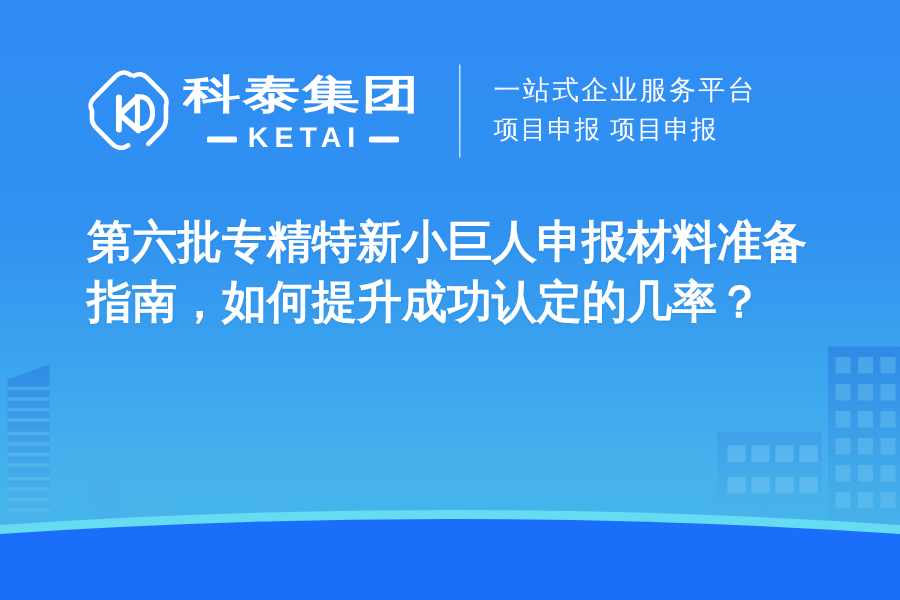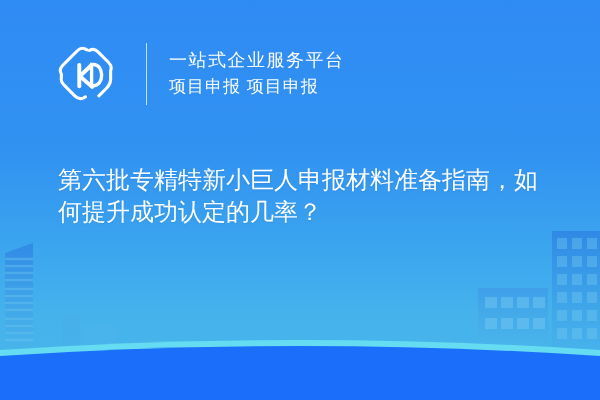--- a/index.html
+++ b/index.html
@@ -107,25 +107,25 @@
     line-height: 1.3;
     letter-spacing: 1px;
     margin-top: 5px;
     white-space: nowrap;
   }
 
   
   .title {
     position: absolute;
     left: 58px;
-    top: 164px;
+    top: 142px;
     width: 500px;
     color: #ffffff;
-    font-size: 24px;
-    font-weight: normal;
+    font-size: 30px;
+    font-weight: bold;
     line-height: 1.33;
     letter-spacing: 0px;
     text-shadow: 0 1px 2px rgba(0,60,140,0.10);
   }
 </style>
 </head>
 <body>
 
 <div id="banner">
 
@@ -228,20 +228,30 @@
       <path d="M52,7 L50,6 C45,3 39,4 35,8 L8,35 C4,39 3,45 6,50 L6,52" fill="none" stroke="#ffffff" stroke-width="5.5" stroke-linecap="round"></path>
       <path d="M6,52 L6,56 C5,61 7,66 11,70 L30,89 C34,93 40,95 45,93 L49,91" fill="none" stroke="#ffffff" stroke-width="5.5" stroke-linecap="round"></path>
       <path d="M56,8 C61,5 67,6 71,10 L90,29 C94,33 96,39 94,44 L94,60 C94,66 91,71 87,75 L73,89" fill="none" stroke="#ffffff" stroke-width="5.5" stroke-linecap="round"></path>
 
       <path d="M38,34 L38,72" fill="none" stroke="#ffffff" stroke-width="7" stroke-linecap="round"></path>
       <path d="M60,34 L39,54 L61,73" fill="none" stroke="#ffffff" stroke-width="7" stroke-linecap="round" stroke-linejoin="round"></path>
 
       <path d="M60,33 L63,33 C72,33 78,41 78,52 C78,63 72,71 63,71 L60,71 Z" fill="none" stroke="#ffffff" stroke-width="6"></path>
     </svg>
 
+    <div class="logo-words">
+      <svg class="logo-cn" viewBox="0 0 320 64" aria-hidden="true">
+        <text x="0" y="50" font-family="'DejaVu Sans','Liberation Sans',sans-serif" font-size="54" font-weight="bold" fill="#ffffff" letter-spacing="2" textLength="318" lengthAdjust="spacingAndGlyphs">科泰集团</text>
+      </svg>
+      <div class="logo-en-row">
+        <span class="logo-dash"></span>
+        <span class="logo-en">KETAI</span>
+        <span class="logo-dash"></span>
+      </div>
+    </div>
 
     <div class="divider"></div>
 
     <div class="tagline">
       <div class="tagline-main">一站式企业服务平台</div>
       <div class="tagline-sub">项目申报 项目申报</div>
     </div>
   </div>
 
   <div class="title">第六批专精特新小巨人申报材料准备指南，如何提升成功认定的几率？</div>

